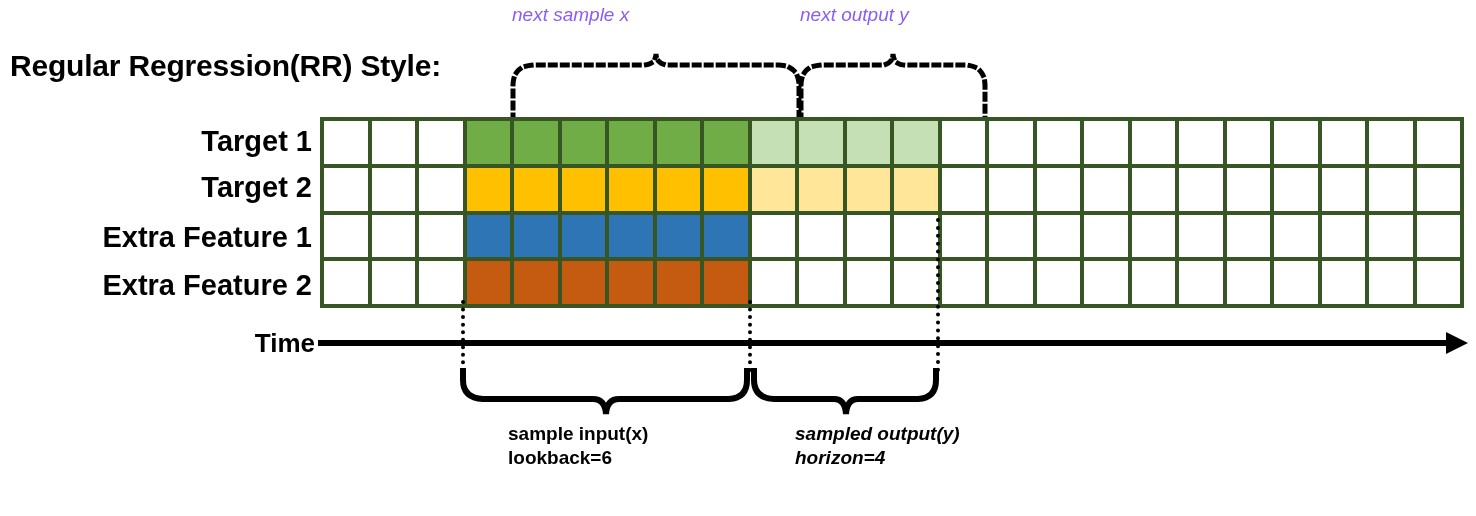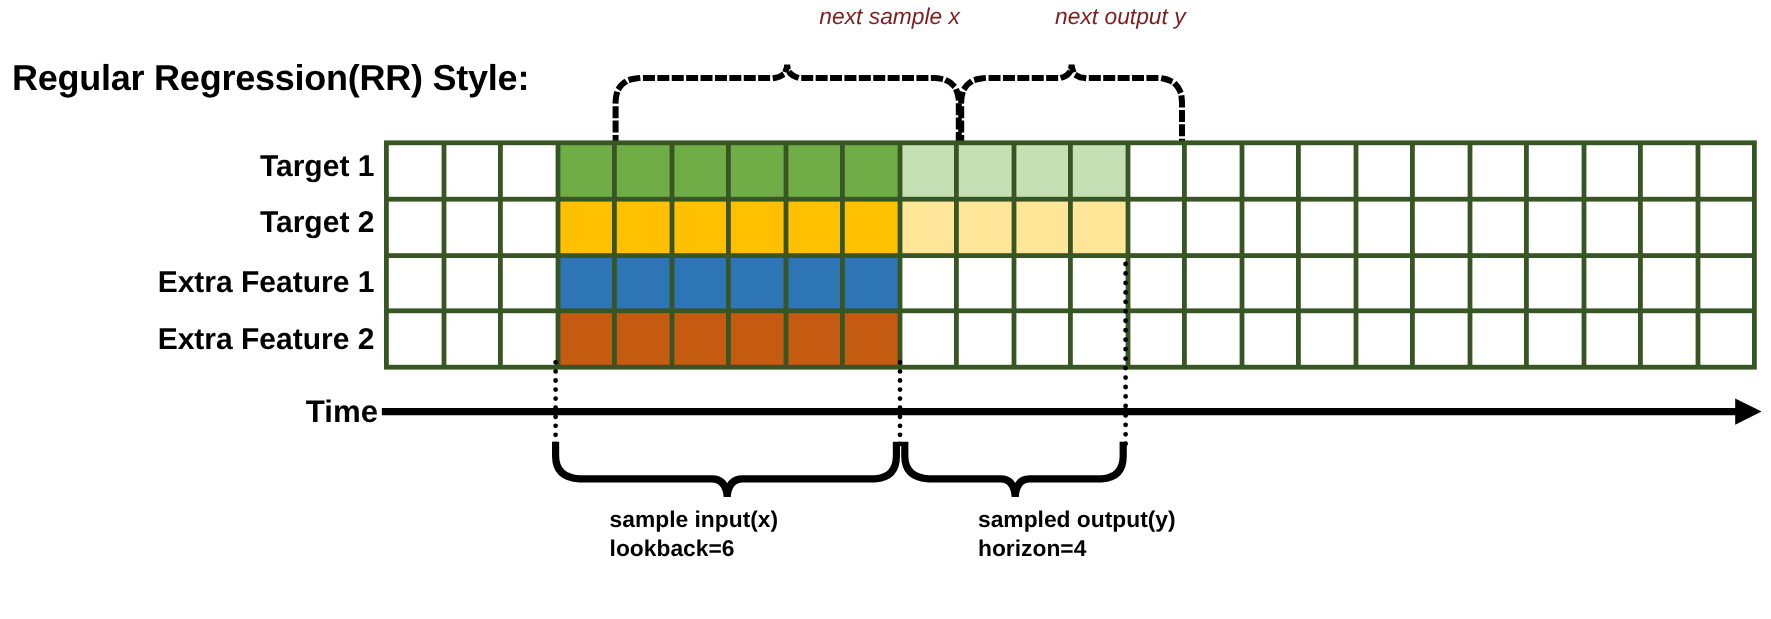--- a/index.html
+++ b/index.html
@@ -15,31 +15,31 @@
   
   #page-title{
     position:absolute;left:10px;top:2px;
     font-size:30px;font-weight:700;color:#000;
     letter-spacing:-0.2px;white-space:nowrap;margin-top:47px;
   }
 
   
   .sample-label{
     position:absolute;
-    font-size:19px;font-style:italic;color:#7f1d1d;
-    white-space:nowrap;text-align:right;
+    font-size:19px;font-style:italic;color:#8b5cf6;
+    white-space:nowrap;text-align:left;
   }
   #next-sample-x-label{left:512px;top:4px;width:288px;}
   #next-sample-y-label{left:800px;top:4px;width:188px;}
 
   
   .row-label{
     position:absolute;left:20px;width:292px;
     text-align:right;
-    font-size:25px;font-weight:700;color:#000;
+    font-size:29px;font-weight:700;color:#000;
     white-space:nowrap;
   }
 
   
   #grid{
     position:absolute;left:320px;top:117px;
     width:1144px;height:191px;
     background:#375623;
     display:grid;
     grid-template-columns:repeat(24,1fr);
@@ -79,21 +79,21 @@
   #brace-bottom-x{left:455px;top:368px;}
   #brace-bottom-y{left:748px;top:368px;}
 
   
   .annot{
     position:absolute;
     font-size:19px;font-weight:600;color:#000;
     line-height:24px;white-space:nowrap;
   }
   #annot-input{left:508px;top:422px;}
-  #annot-output{left:815px;top:422px;}
+  #annot-output{left:795px;top:422px;font-style:italic;}
 </style>
 </head>
 <body>
 
 <div class="stage">
 
   <div id="page-title">Regular Regression(RR) Style:</div>
 
   <div id="next-sample-x-label" class="sample-label">next sample x</div>
   <div id="next-sample-y-label" class="sample-label">next output y</div>

